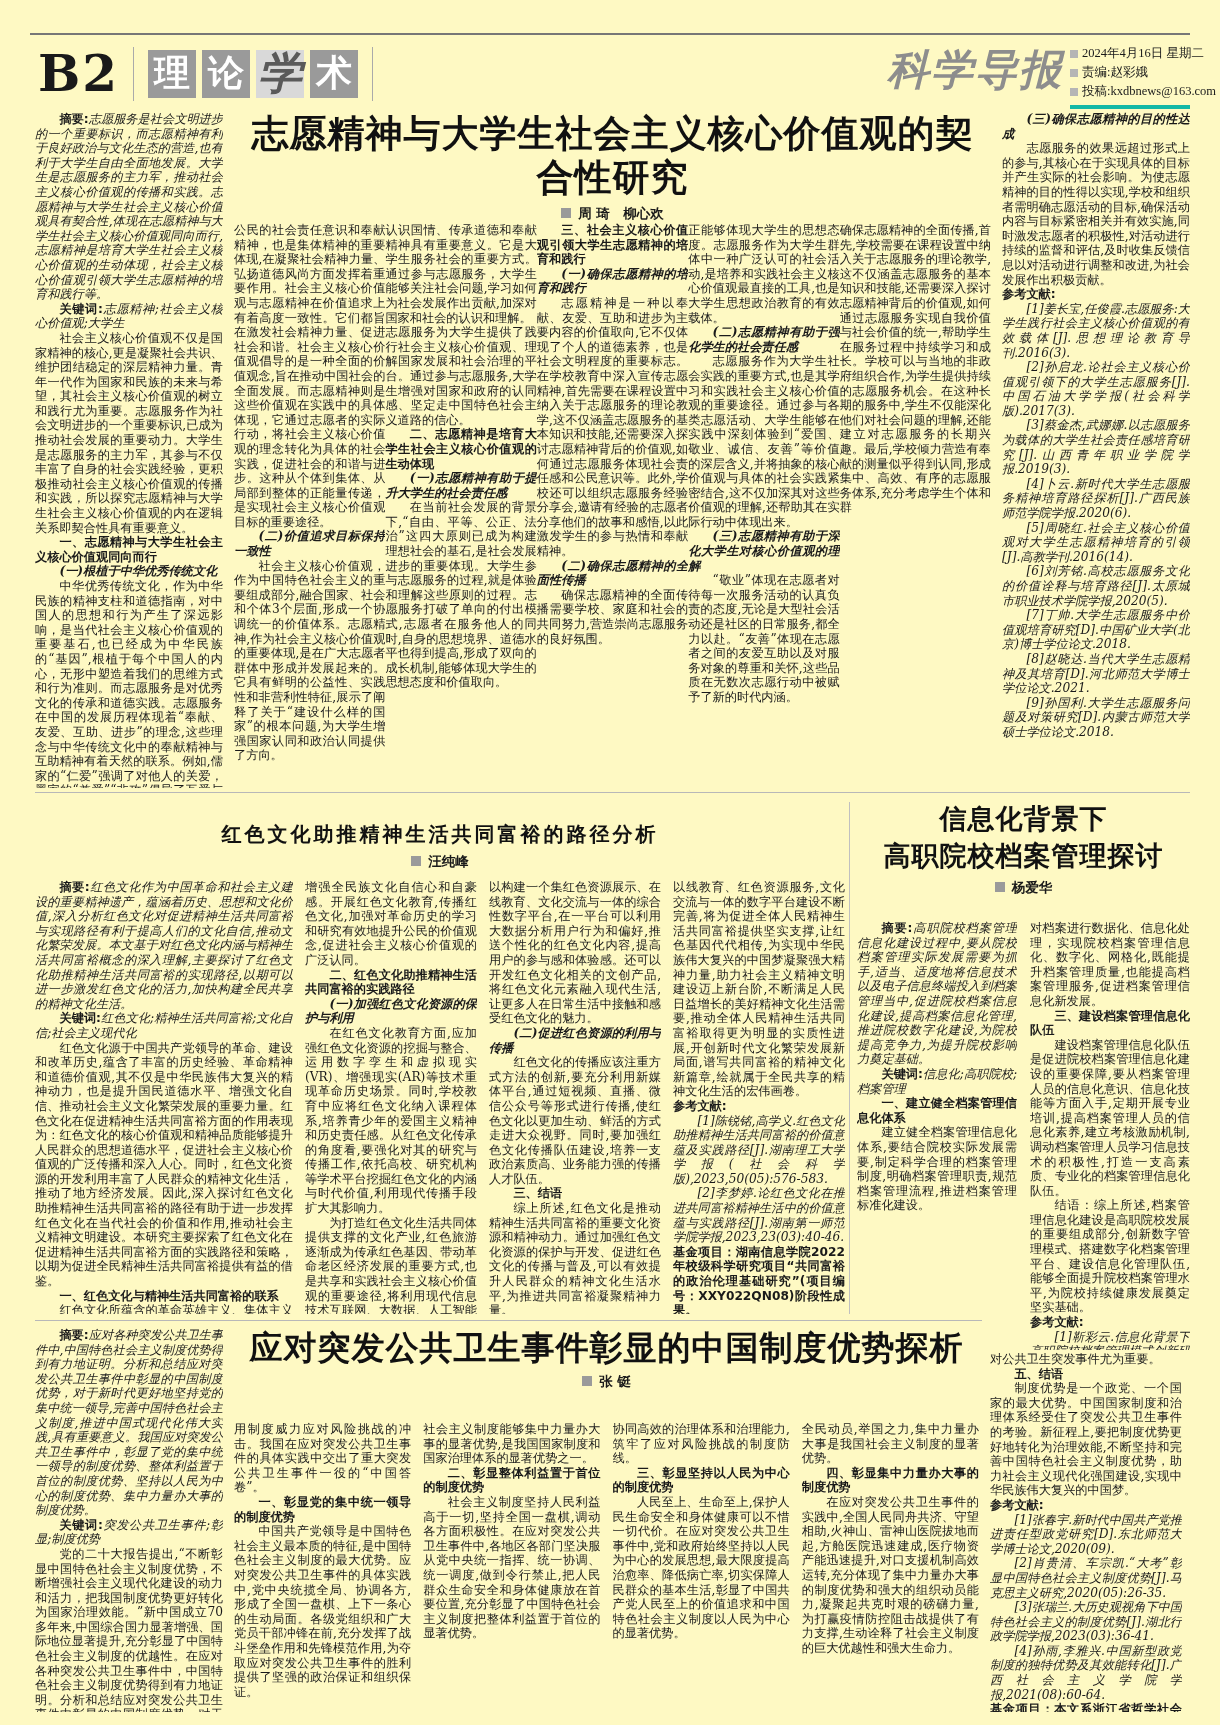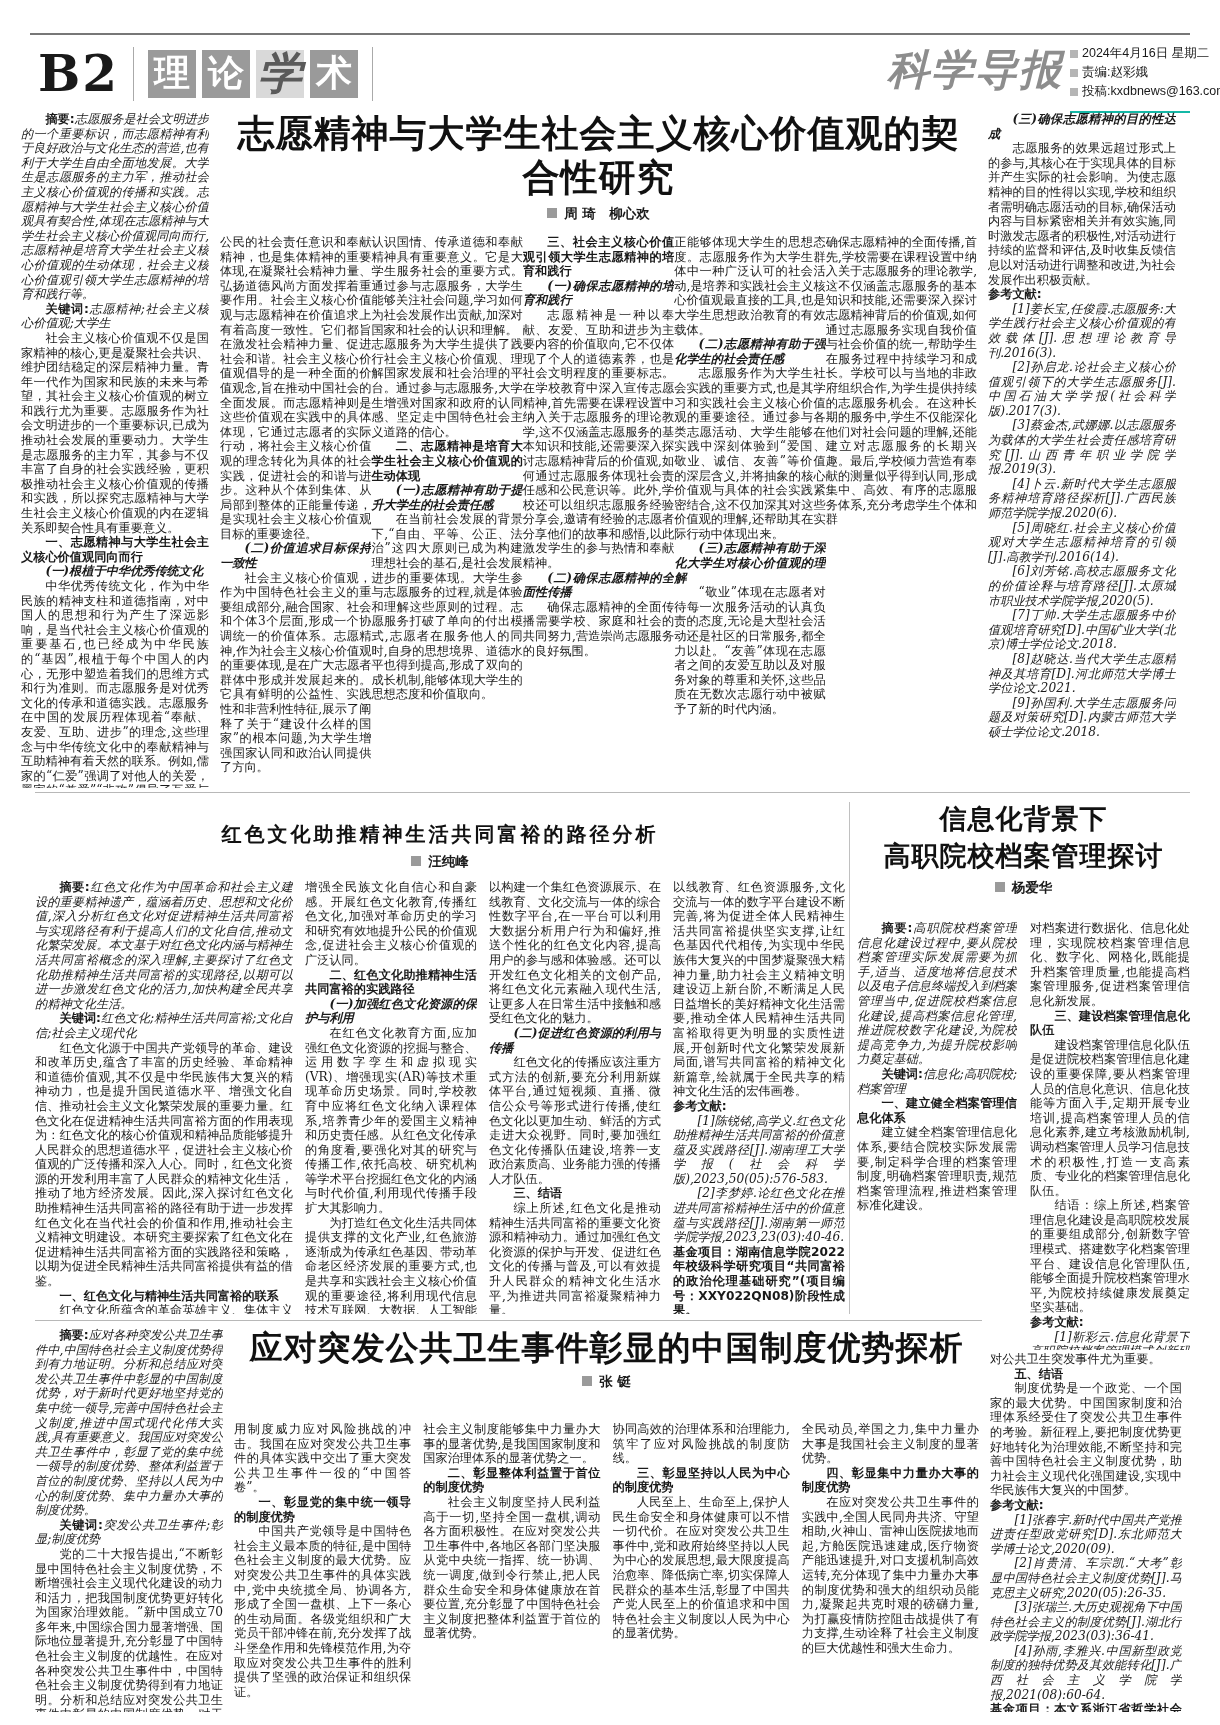--- a/index.html
+++ b/index.html
@@ -1,54 +1,54 @@
 <!DOCTYPE html>
 <html><head>
 <meta charset="utf-8">
 <style>
   html,body{margin:0;padding:0;background:#e8e8e8;}
-  .page{position:relative;width:1220px;height:1725px;background:#ffffff;margin:0 auto;
+  .page{position:relative;width:1220px;height:1725px;background:#fef9c3;margin:0 auto;
         font-family:"DejaVu Serif",serif;color:#1a1a1a;overflow:hidden;}
   
   .toprule{position:absolute;left:30px;top:33px;width:1160px;border-top:2px solid #777;}
   .hdr-left{position:absolute;left:38px;top:44px;display:flex;align-items:center;gap:14px;}
   .ed{font-size:50px;font-weight:700;letter-spacing:2px;}
   .vsep{width:1px;height:54px;background:#aaa;}
   .tiles{display:flex;gap:6px;}
   .tile{width:48px;height:48px;background:#9a9a9a;color:#fff;font-family:"DejaVu Sans",sans-serif;
         font-weight:700;font-size:36px;display:flex;align-items:center;justify-content:center;}
   .tile.script{background:#d9d9d9;color:#5a5a5a;font-family:"DejaVu Serif",serif;font-style:italic;font-size:44px;}
   .masthead{position:absolute;left:880px;top:42px;width:190px;text-align:center;
         font-size:42px;color:#8d8d8d;font-style:italic;font-weight:700;letter-spacing:2px;}
-  .hdr-info{position:absolute;left:1070px;top:44px;width:120px;font-family:Liberation Sans, sans-serif;
-        font-size:12.5px;line-height:19px;border-bottom:2px solid #14b8a6;padding-bottom:10px;white-space:nowrap;}
+  .hdr-info{position:absolute;left:1070px;top:44px;width:120px;font-family:Liberation Serif, serif;
+        font-size:12.5px;line-height:19px;border-bottom:4px solid #14b8a6;padding-bottom:4px;white-space:nowrap;}
   .hdr-info .row{display:flex;align-items:center;}
   .sqi{display:inline-block;width:8px;height:8px;background:#b5b5b5;margin-right:4px;flex:none;}
   
   .art-title{font-family:"DejaVu Sans",sans-serif;text-align:center;color:#111;}
   .byline{text-align:center;font-family:"DejaVu Sans",sans-serif;font-size:13.5px;font-weight:700;margin-top:5px;}
   .byline .sqi{background:#9a9a9a;width:10px;height:10px;margin-right:7px;}
   .col{overflow:hidden;text-align:justify;}
   .col p{margin:0;font-size:12.2px;line-height:14.6px;text-align:justify;}
   .col p b{font-style:normal;font-family:"DejaVu Sans",sans-serif;}
   .b-p{text-indent:2em;}
   .b-pc{text-indent:0;}
   .b-abs,.b-kw{font-style:italic;text-indent:2em;}
   .b-h1{font-family:"DejaVu Sans",sans-serif;font-weight:700;text-indent:2em;}
   .b-hk{font-weight:700;font-style:italic;text-indent:2em;}
   .b-ref{font-style:italic;text-indent:2em;}
   .b-refh{font-family:"DejaVu Sans",sans-serif;font-weight:700;text-indent:0;}
   .b-fund{font-family:"DejaVu Sans",sans-serif;font-weight:700;text-indent:0;}
   .b-unit{font-weight:700;text-indent:2em;}
   
-  .a1{position:absolute;left:21px;top:112px;width:1155px;height:676px;display:flex;gap:11px;}
+  .a1{position:absolute;left:35px;top:112px;width:1155px;height:676px;display:flex;gap:11px;}
   .a1 .c-side{width:188px;height:676px;flex:none;}
   .a1 .mid{width:757px;flex:none;display:flex;flex-direction:column;}
   .a1 .t{font-size:37px;font-weight:900;letter-spacing:1px;line-height:44px;}
-  .a1 .midcols{margin-top:12px;display:flex;flex:1;min-height:0;}
+  .a1 .midcols{display:flex;flex:1;min-height:0;}
   .a1 .midcols .col{flex:1;height:100%;}
   
   .hr1{position:absolute;left:35px;top:792px;width:1155px;border-top:1px solid #b8b8b8;}
   .hr2{position:absolute;left:35px;top:1320px;width:947px;border-top:1px solid #b8b8b8;}
   .vdiv{position:absolute;left:849px;top:802px;height:512px;border-left:1px solid #c0c0c0;}
   
   .a2{position:absolute;left:35px;top:802px;width:810px;height:512px;display:flex;flex-direction:column;}
   .a2 .t{font-size:20px;font-weight:600;letter-spacing:3px;margin-top:19px;}
   .a2 .cols{margin-top:9px;display:flex;gap:12px;flex:1;min-height:0;}
   .a2 .c0{width:258px;flex:none;height:100%;}

